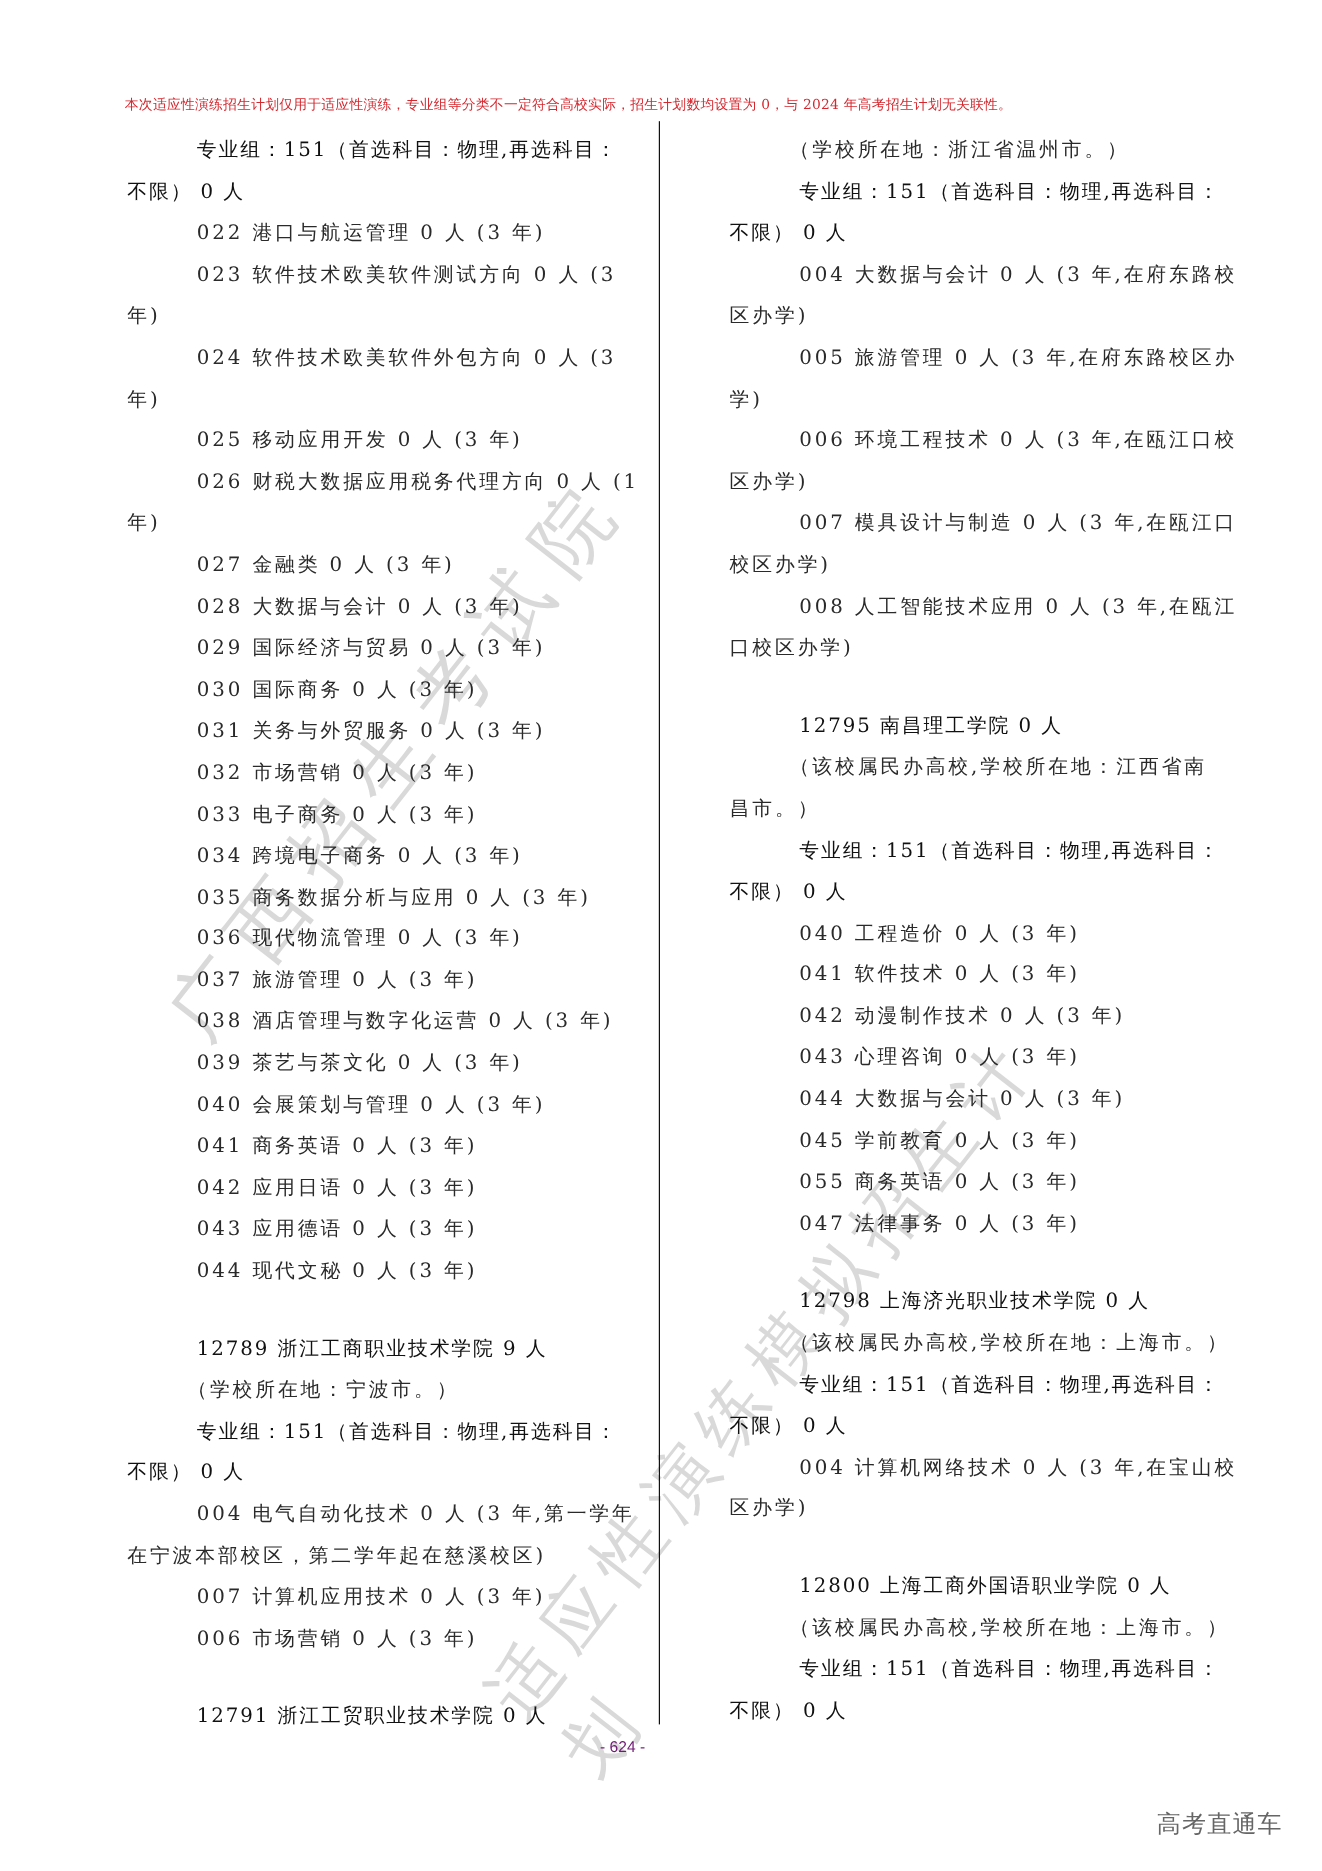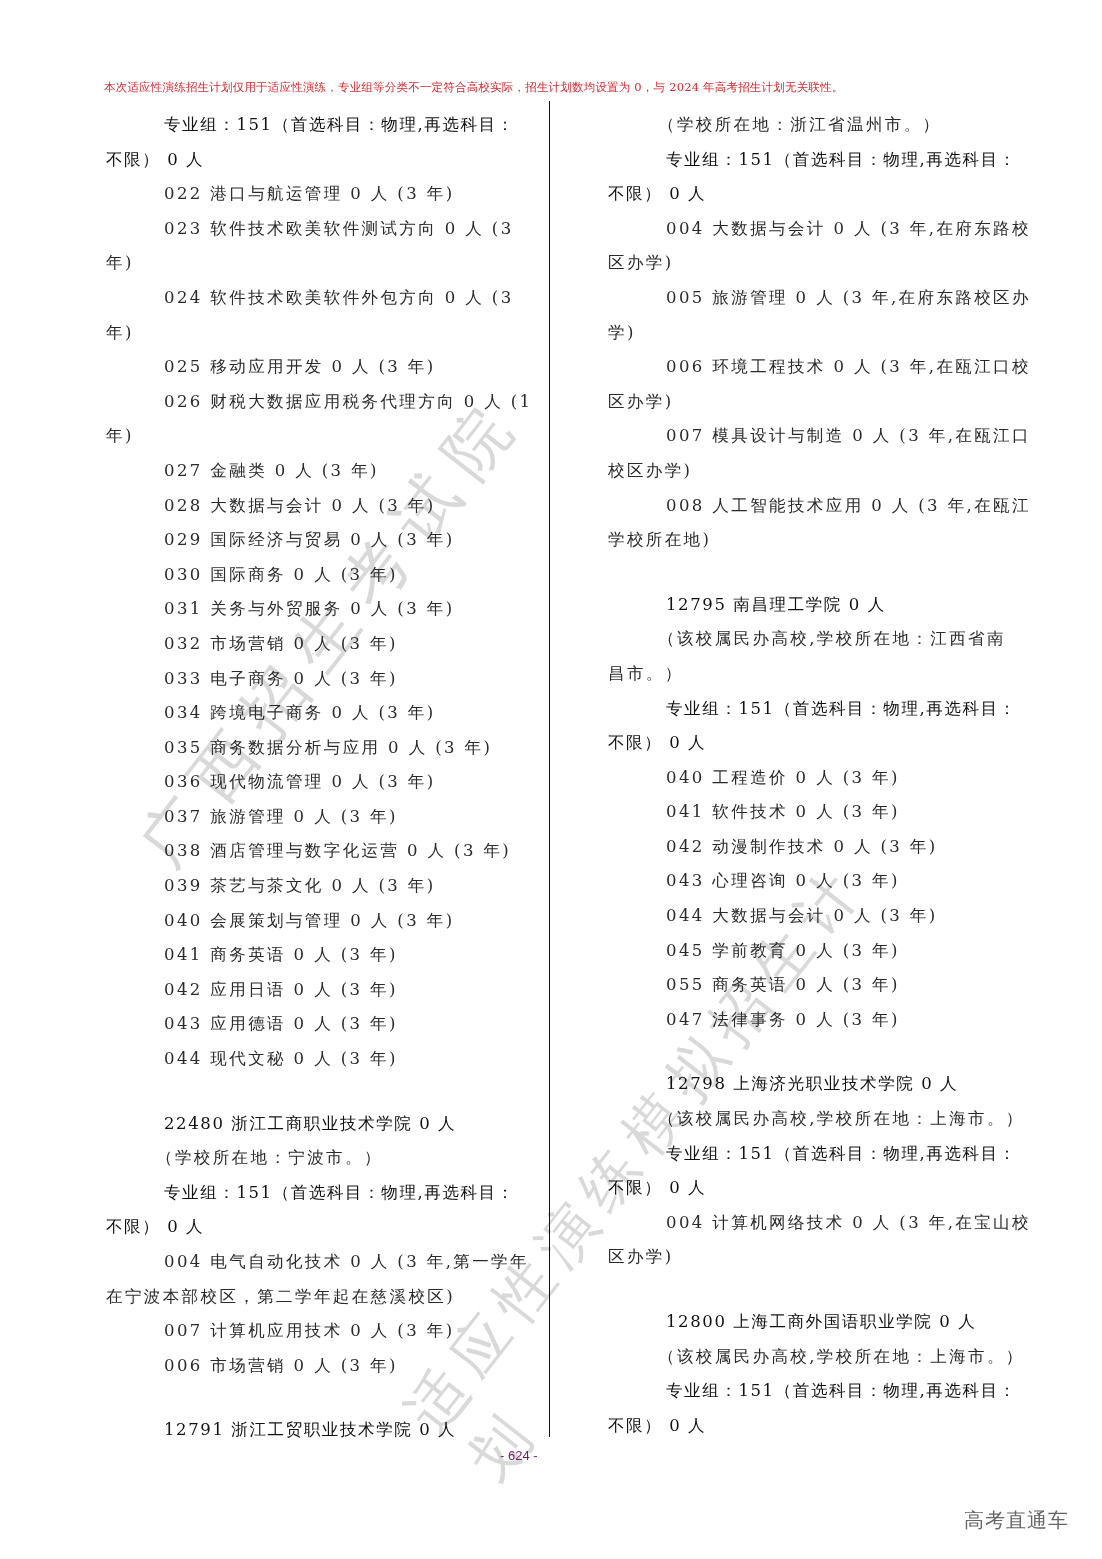--- a/index.html
+++ b/index.html
@@ -55,21 +55,21 @@
     <div class="line indent">036 现代物流管理 0 人 (3 年)</div>
     <div class="line indent">037 旅游管理 0 人 (3 年)</div>
     <div class="line indent">038 酒店管理与数字化运营 0 人 (3 年)</div>
     <div class="line indent">039 茶艺与茶文化 0 人 (3 年)</div>
     <div class="line indent">040 会展策划与管理 0 人 (3 年)</div>
     <div class="line indent">041 商务英语 0 人 (3 年)</div>
     <div class="line indent">042 应用日语 0 人 (3 年)</div>
     <div class="line indent">043 应用德语 0 人 (3 年)</div>
     <div class="line indent">044 现代文秘 0 人 (3 年)</div>
     <div class="gap"></div>
-    <div class="line indent bold">22480 浙江工商职业技术学院 0 人</div>
+    <div class="line indent bold">12789 浙江工商职业技术学院 9 人</div>
     <div class="line indent" style="padding-left: 50px;">（学校所在地：宁波市。）</div>
     <div class="line indent bold">专业组：151（首选科目：物理,再选科目：</div>
     <div class="line bold">不限） 0 人</div>
     <div class="line indent">004 电气自动化技术 0 人 (3 年,第一学年</div>
     <div class="line">在宁波本部校区，第二学年起在慈溪校区)</div>
     <div class="line indent">007 计算机应用技术 0 人 (3 年)</div>
     <div class="line indent">006 市场营销 0 人 (3 年)</div>
     <div class="gap"></div>
     <div class="line indent bold">12791 浙江工贸职业技术学院 0 人</div>
   </div>
@@ -79,21 +79,21 @@
     <div class="line bold">不限） 0 人</div>
     <div class="line indent">004 大数据与会计 0 人 (3 年,在府东路校</div>
     <div class="line">区办学)</div>
     <div class="line indent">005 旅游管理 0 人 (3 年,在府东路校区办</div>
     <div class="line">学)</div>
     <div class="line indent">006 环境工程技术 0 人 (3 年,在瓯江口校</div>
     <div class="line">区办学)</div>
     <div class="line indent">007 模具设计与制造 0 人 (3 年,在瓯江口</div>
     <div class="line">校区办学)</div>
     <div class="line indent">008 人工智能技术应用 0 人 (3 年,在瓯江</div>
-    <div class="line">学校所在地)</div>
+    <div class="line">口校区办学)</div>
     <div class="gap"></div>
     <div class="line indent bold">12795 南昌理工学院 0 人</div>
     <div class="line indent" style="padding-left: 50px;">（该校属民办高校,学校所在地：江西省南</div>
     <div class="line">昌市。）</div>
     <div class="line indent bold">专业组：151（首选科目：物理,再选科目：</div>
     <div class="line bold">不限） 0 人</div>
     <div class="line indent">040 工程造价 0 人 (3 年)</div>
     <div class="line indent">041 软件技术 0 人 (3 年)</div>
     <div class="line indent">042 动漫制作技术 0 人 (3 年)</div>
     <div class="line indent">043 心理咨询 0 人 (3 年)</div>

